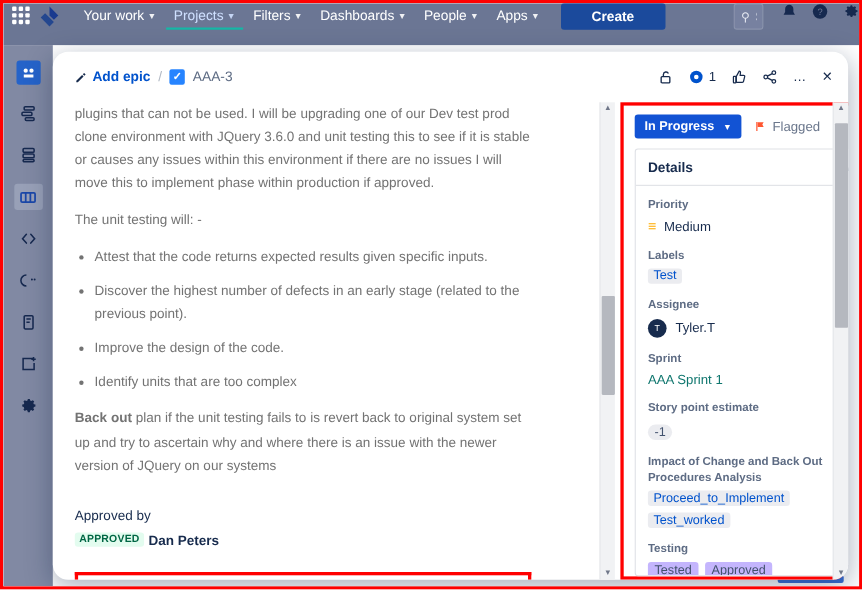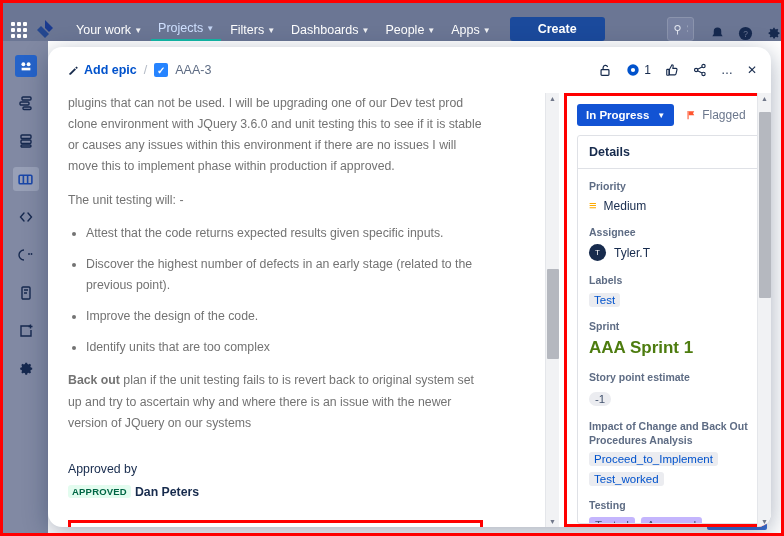--- a/index.html
+++ b/index.html
@@ -11,21 +11,21 @@
   #root {
     position: relative; width: 784px; height: 536px;
     border: 3px solid #ff0000; background: #fff; overflow: hidden;
   }
 
   
   .app-bg { position: absolute; inset: 0; background: #fff; }
 
   .topnav {
     position: absolute; left: 0; top: 0; width: 778px; height: 38px;
-    background: #6b7694; display: flex; align-items: flex-end;
+    background: #6b7694; display: flex; align-items: flex-start;
     padding-left: 8px; gap: 2px;
   }
   .nav-grid { width: 22px; height: 22px; display: grid;
     grid-template-columns: repeat(3, 4px); grid-template-rows: repeat(3, 4px);
     gap: 2px; align-content: center; justify-content: center; margin-right: 4px; }
   .nav-grid i { background: #ffffff; border-radius: 1px; display: block; }
   .jira-logo { width: 24px; height: 24px; position: relative; margin-right: 10px; }
   .jira-logo svg { display: block; }
   .nav-item {
     color: #ffffff; font-size: 12.5px; padding: 4px 7px; white-space: nowrap;
@@ -173,21 +173,21 @@
     padding: 1px 5px; border-radius: 3px; cursor: pointer;
   }
   .lozenge-grey {
     display: inline-block; background: #ebecf0; color: #42526e; font-size: 11.5px;
     padding: 1px 6px; border-radius: 10px;
   }
   .lozenge-plain {
     display: inline-block; background: #c4b5fd; color: #42526e; font-size: 11.5px;
     padding: 2px 6px; border-radius: 3px;
   }
-  .sprint-link { color: #4d7c0f; font-size: 17px; cursor: pointer; font-weight: bold; }
+  .sprint-link { color: #0f766e; font-size: 12px; cursor: pointer; }
   .tag-row { display: flex; flex-wrap: wrap; gap: 6px; }
 
   
   .modal-scroll {
     position: absolute; right: 0; top: 0; width: 14px; bottom: 0;
     background: #f1f2f4; border-left: 1px solid #e4e6ea;
     display: flex; flex-direction: column; align-items: center;
   }
 </style>
 </head>
@@ -445,35 +445,35 @@
 
             <div class="field">
               <div class="field-label">Priority</div>
               <div class="field-val">
                 <span class="prio-icon">≡</span>
                 <span>Medium</span>
               </div>
             </div>
 
             <div class="field">
+              <div class="field-label">Labels</div>
+              <div class="tag-row">
+                <span class="lozenge-link">Test</span>
+              </div>
+            </div>
+
+            <div class="field">
               <div class="field-label">Assignee</div>
               <div class="field-val">
                 <span class="mini-avatar">T</span>
                 <span>Tyler.T</span>
               </div>
             </div>
 
             <div class="field">
-              <div class="field-label">Labels</div>
-              <div class="tag-row">
-                <span class="lozenge-link">Test</span>
-              </div>
-            </div>
-
-            <div class="field">
               <div class="field-label">Sprint</div>
               <div class="sprint-link">AAA Sprint 1</div>
             </div>
 
             <div class="field">
               <div class="field-label">Story point estimate</div>
               <div>
                 <span class="lozenge-grey">-1</span>
               </div>
             </div>

